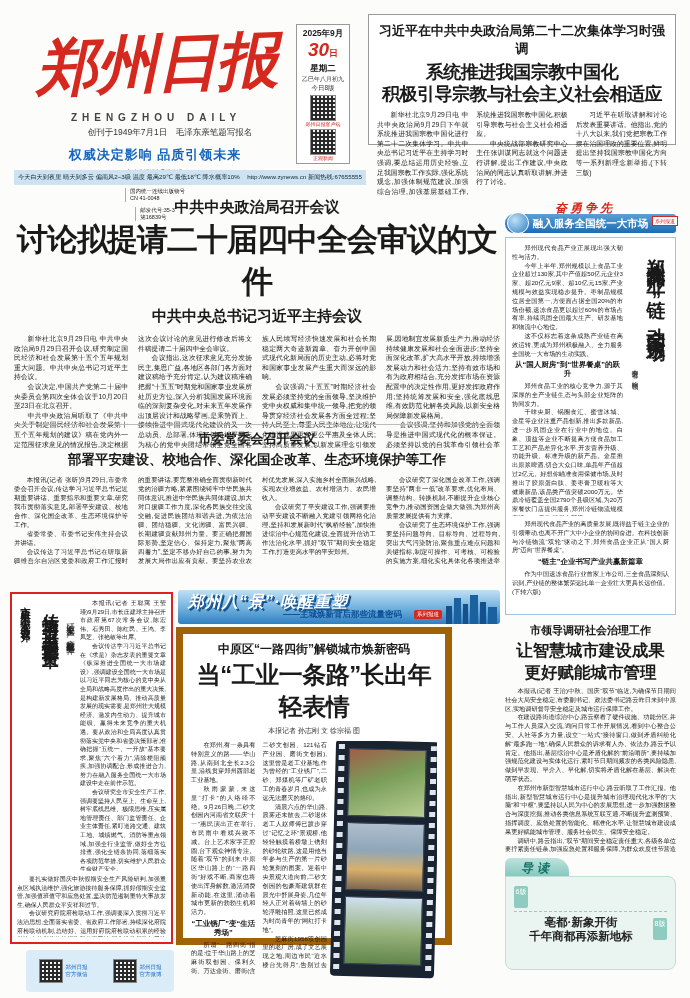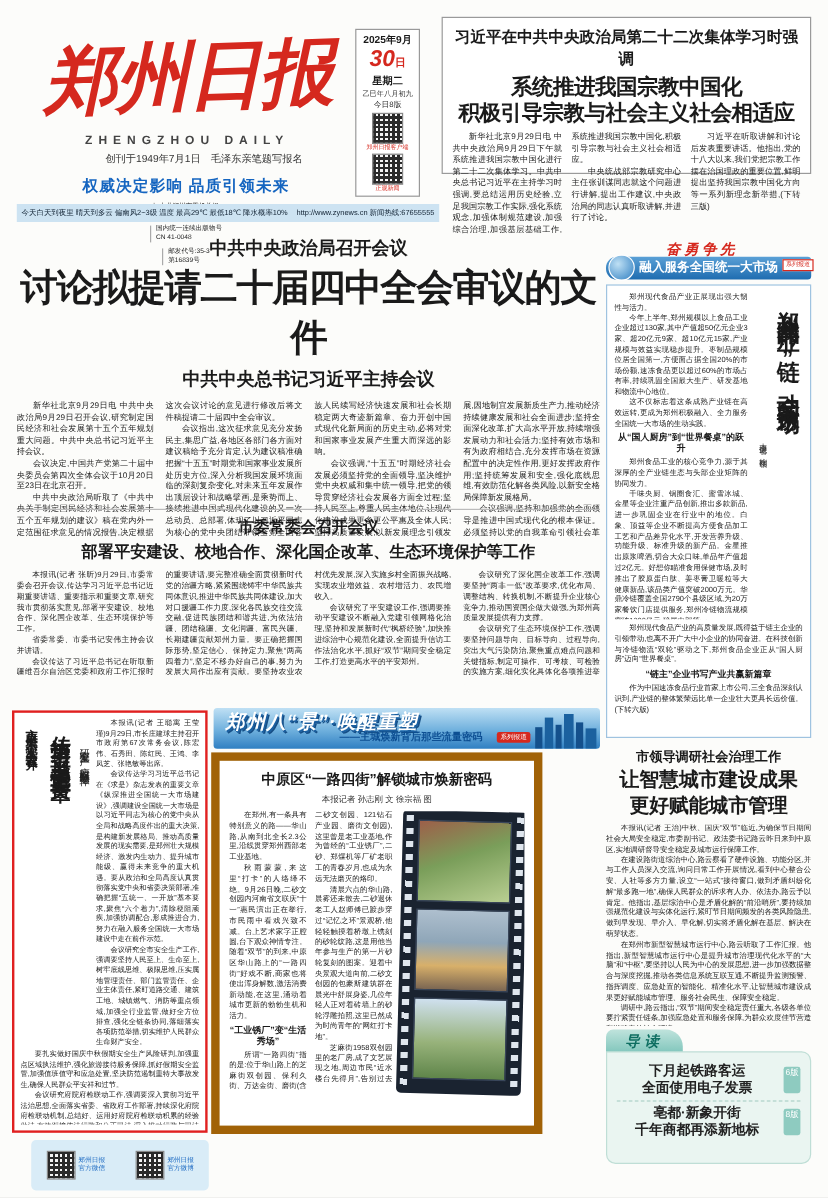--- a/index.html
+++ b/index.html
@@ -264,20 +264,21 @@
         <rect x="10" y="4" width="7" height="26" fill="#1b619f"></rect>
       <rect x="19" y="10" width="5" height="20" fill="#14508c"></rect>
         <rect x="26" y="1" width="8" height="29" fill="#1b619f"></rect>
       <rect x="36" y="8" width="6" height="22" fill="#14508c"></rect>
         <rect x="44" y="13" width="9" height="17" fill="#1b619f"></rect>
     </svg>
   </div>
 
   <div class="midbox">
     <div class="mc-kicker">中原区“一路四街”解锁城市焕新密码</div>
+    <div class="mc-h">当“工业一条路”长出年轻表情</div>
     <div class="mc-by">本报记者 孙志刚 文 徐宗福 图</div>
     <div class="mc-body">
       <div class="mc">
         <div>
             <p>在郑州,有一条具有特别意义的路——华山路,从南到北全长2.3公里,沿线贯穿郑州西部老工业基地。</p>
             <p>秋雨蒙蒙,来这里“打卡”的人络绎不绝。9月26日晚,二砂文创园内河南省文联庆“十一”惠民演出正在举行,市民雨中看戏兴致不减。台上艺术家字正腔圆,台下观众神情专注。随着“双节”的到来,中原区华山路上的“一路四街”好戏不断,商家也将使出浑身解数,激活消费新动能,在这里,涌动着城市更新的勃勃生机和活力。</p>
           </div>
         <div class="inhead">“工业锈厂”变“生活秀场”</div>
         <div>
             <p>所谓“一路四街”指的是:位于华山路上的芝麻街双创园、保利久街、万达金街、磨街(含二砂文创园、121钻石产业园、磨街文创园),这里曾是老工业基地,作为曾经的“工业锈厂”,二砂、郑煤机等厂矿老职工的青春岁月,也成为永远无法磨灭的烙印。</p>
@@ -342,24 +343,20 @@
         <p>在建设路街道综治中心,路云察看了硬件设施、功能分区,并与工作人员深入交流,询问日常工作开展情况,看到中心整合公安、人社等多方力量,设立“一站式”接待窗口,做到矛盾纠纷化解“最多跑一地”,确保人民群众的诉求有人办、依法办,路云予以肯定。他指出,基层综治中心是矛盾化解的“前沿哨所”,要持续加强规范化建设与实体化运行,紧盯节日期间频发的各类风险隐患,做到早发现、早介入、早化解,切实将矛盾化解在基层、解决在萌芽状态。</p>
         <p>在郑州市新型智慧城市运行中心,路云听取了工作汇报。他指出,新型智慧城市运行中心是提升城市治理现代化水平的“大脑”和“中枢”,要坚持以人民为中心的发展思想,进一步加强数据整合与深度挖掘,推动各类信息系统互联互通,不断提升监测预警、指挥调度、应急处置的智能化、精准化水平,让智慧城市建设成果更好赋能城市管理、服务社会民生、保障安全稳定。</p>
         <p>调研中,路云指出,“双节”期间安全稳定责任重大,各级各单位要拧紧责任链条,加强应急处置和服务保障,为群众欢度佳节营造和谐稳定的社会环境。</p>
       </div>
   </div>
 
   <div class="guide">
     <div class="guide-tab">导读</div>
     <div class="guide-body">
       <div class="g-item">
-        <div class="g-txt">
-          <div>下月起铁路客运</div>
-          <div>全面使用电子发票</div>
-        </div>
         <div class="g-badge">6版</div>
       </div>
       <div class="g-div"></div>
       <div class="g-item">
         <div class="g-txt">
           <div>亳都·新象开街</div>
           <div>千年商都再添新地标</div>
         </div>
         <div class="g-badge">8版</div>
       </div>

